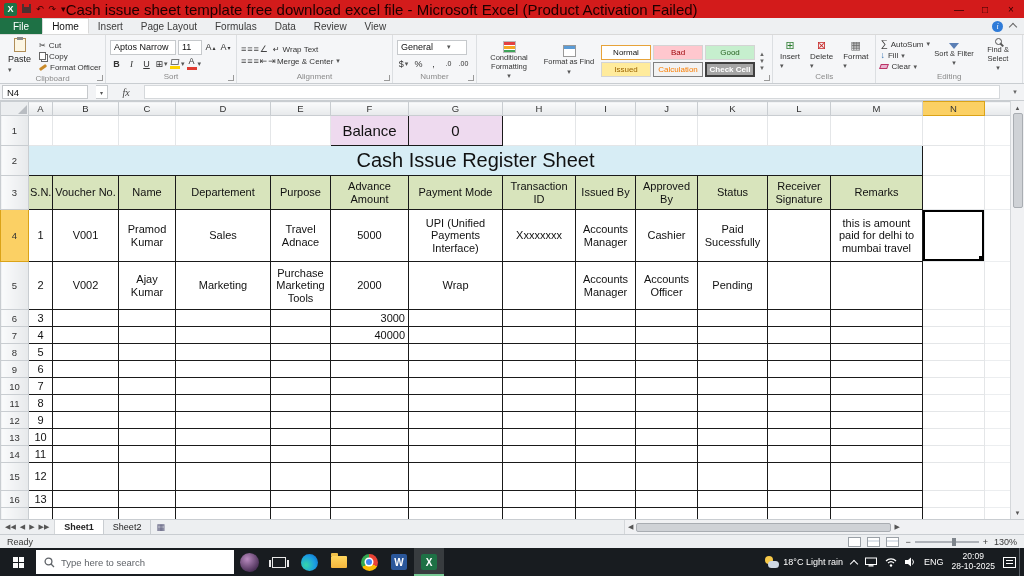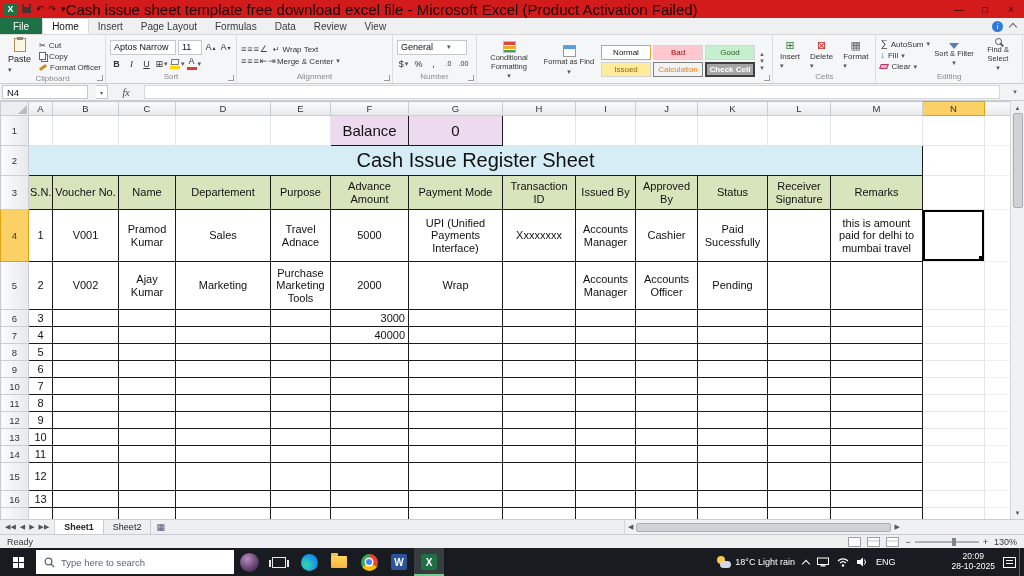--- a/index.html
+++ b/index.html
@@ -147,21 +147,21 @@
   .chrome::before{content:"";position:absolute;left:50%;top:50%;width:9px;height:9px;border-radius:50%;background:#fff;transform:translate(-50%,-50%);}
   .chrome::after{content:"";position:absolute;left:50%;top:50%;width:6px;height:6px;border-radius:50%;background:#4285f4;transform:translate(-50%,-50%);}
   .wordic{width:16px;height:16px;background:#2b579a;color:#fff;font-size:10px;font-weight:bold;display:flex;align-items:center;justify-content:center;border-radius:2px;}
   .excelic{width:16px;height:16px;background:#1e7145;color:#fff;font-size:10px;font-weight:bold;display:flex;align-items:center;justify-content:center;border-radius:2px;}
   .tray{margin-left:auto;display:flex;align-items:center;gap:8px;padding-right:3px;font-size:9px;}
   .weather{display:flex;align-items:center;gap:4px;}
   .wicon{width:15px;height:12px;position:relative;}
   .wicon::before{content:"";position:absolute;left:1px;top:0;width:8px;height:8px;border-radius:50%;background:#f7c948;}
   .wicon::after{content:"";position:absolute;right:0;bottom:0;width:11px;height:7px;border-radius:4px;background:#cfd8e3;}
   .chev-up{width:6px;height:6px;border-left:1.5px solid #fff;border-top:1.5px solid #fff;transform:rotate(45deg);margin-top:3px;}
-  .clock{text-align:center;line-height:1.15;font-size:8.5px;margin-left:48px;}
+  .clock{text-align:center;line-height:1.15;font-size:8.5px;}
   .action{width:13px;height:11px;border:1px solid #fff;position:relative;}
   .action::before{content:"";position:absolute;left:2px;top:2px;right:2px;height:1px;background:#fff;}
   .action::after{content:"";position:absolute;left:2px;top:5px;right:2px;height:1px;background:#fff;}
   .desksliver{flex:0 0 5px;border-left:1px solid #5a5f66;}
   .trayic{display:block;}
 </style>
 </head>
 <body>
 
 <div class="app">

